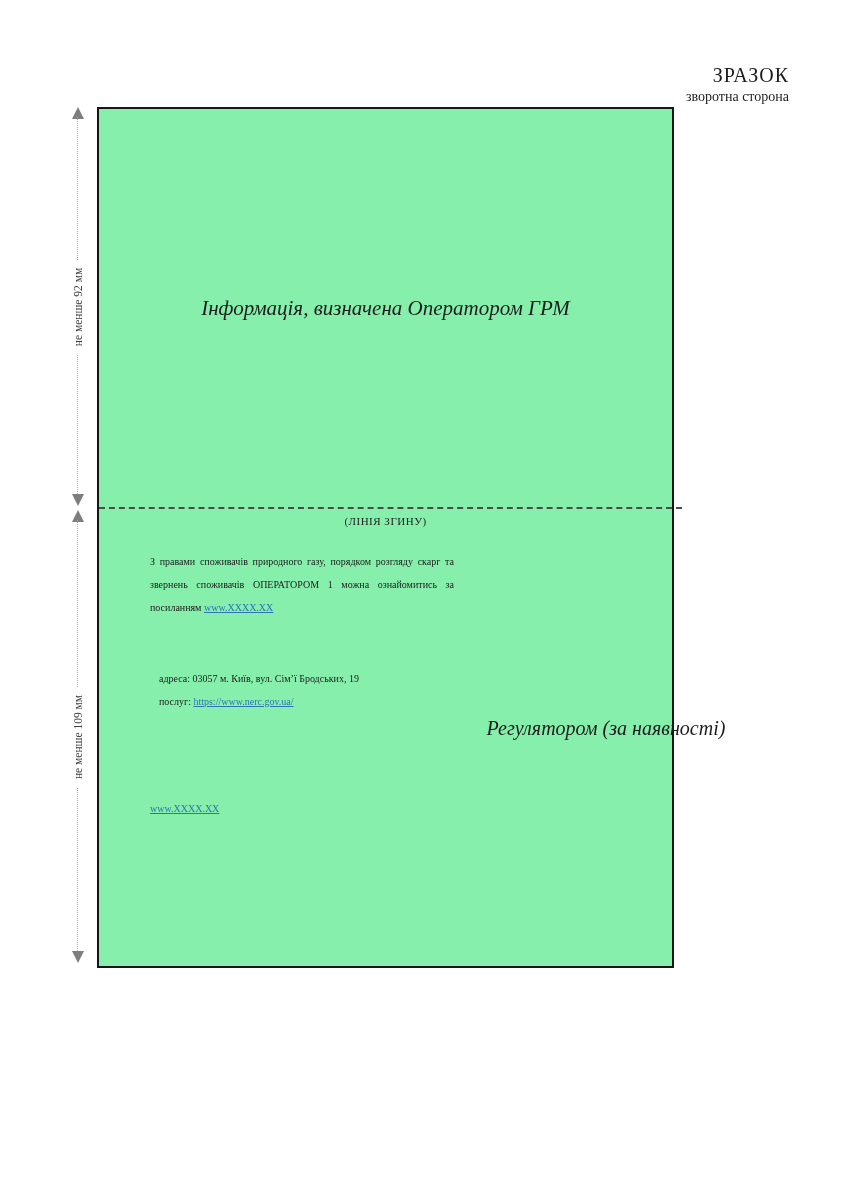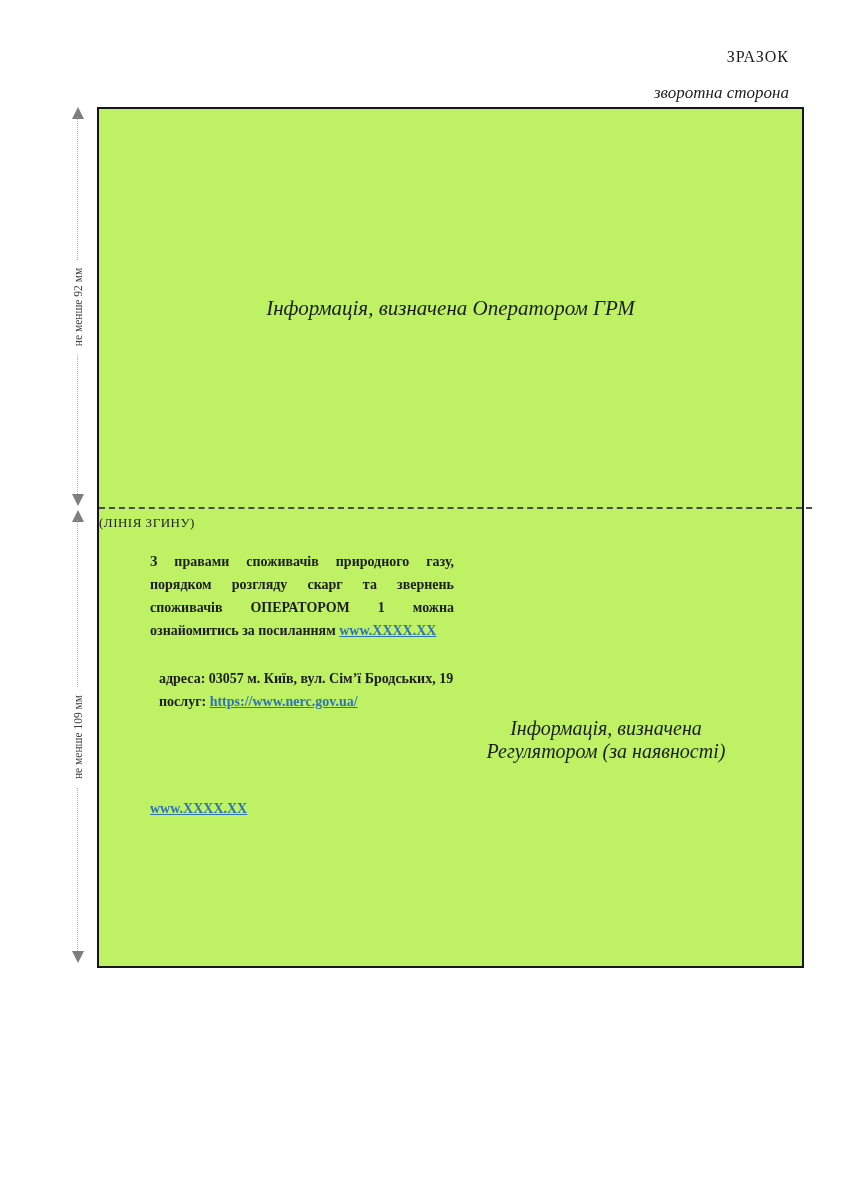--- a/index.html
+++ b/index.html
@@ -7,55 +7,54 @@
   body {
     position:relative;
     width:849px; height:1200px;
     font-family:"Liberation Serif", serif;
     color:#1c1c1c;
     overflow:hidden;
   }
 
   
   .sample-label {
-    position:absolute; top:48px; right:60px;
-    font-size:16px; letter-spacing:1px;
+    position:absolute; top:64px; right:60px;
+    font-size:20px; letter-spacing:1px;
   }
   .side-label {
-    position:absolute; top:83px; right:60px;
-    font-style:italic; font-size:17px;
+    position:absolute; top:89px; right:60px;
+    font-size:14px;
   }
 
   
   .card {
     position:absolute; left:97px; top:107px;
-    width:707px; height:861px;
+    width:577px; height:861px;
     border:2.5px solid #161616;
-    background:#bef264;
+    background:#86efac;
   }
   .top-section {
     position:absolute; top:0; left:0; right:0; height:399px;
     display:flex; align-items:center; justify-content:center;
   }
   .top-title { font-style:italic; font-size:21px; }
 
   .fold-line {
     position:absolute; top:398px; left:0; right:-10px;
     border-top:2px dashed #4a4a4a;
   }
   .fold-label {
     position:absolute; top:406px; left:0; right:0;
-    font-size:13px; letter-spacing:0.5px; color:#222;
+    text-align:center; font-size:11px; letter-spacing:0.5px; color:#222;
   }
 
   .para {
     position:absolute; left:51px; width:304px;
-    font-size:14px; line-height:23px;
+    font-size:10px; line-height:23px;
     text-align:justify;
-    font-weight:bold;
   }
   .p-rights { top:441px; }
   .p-nkrekp { top:558px; }
   .p-energy { top:688px; }
   .addr-line, .web-line { text-align:left; padding-left:9px; white-space:nowrap; }
   .stretch { display:block; text-align:justify; text-align-last:justify; }
   .block-link { display:inline-block; }
 
   .other-note {
     position:absolute; top:789px; left:57px;
@@ -129,17 +128,16 @@
       <a class="doclink">https://www.nerc.gov.ua/</a>
     </div>
   </div>
 
   <div class="para p-energy">
     <a class="doclink block-link">www.XXXX.XX</a>
   </div>
 
 
   <div class="right-title">
-    <div>Інформація, визначена</div>
     <div>Регулятором (за наявності)</div>
   </div>
 
 </div>
 
 </body></html>

